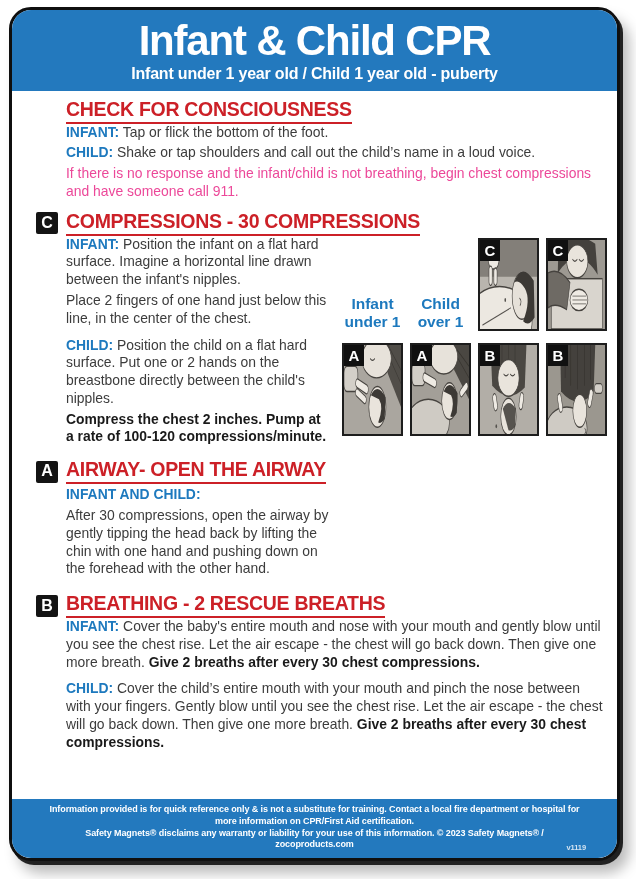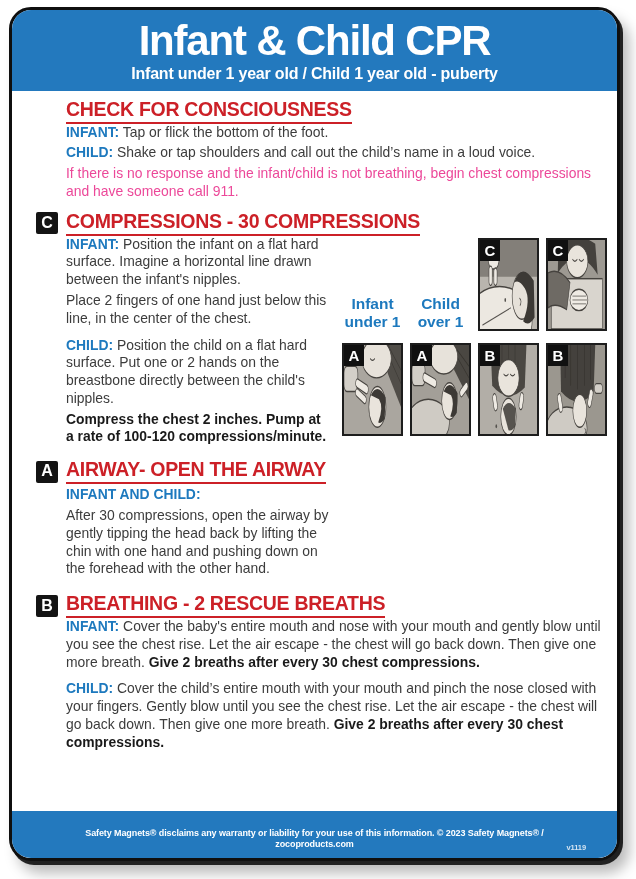--- a/index.html
+++ b/index.html
@@ -195,25 +195,25 @@
         </div>
       </div>
 
       <div class="hrow sect" style="margin-top:12px;">
         <span class="badge">B</span>
         <span class="h-red">BREATHING - 2 RESCUE BREATHS</span>
       </div>
       <div class="txt indent">
         <p><span class="lbl">INFANT:</span> <span>Cover the baby's entire mouth and nose with your mouth and gently blow until you see the chest rise. Let the air escape - the chest will go back down. Then give one more breath. </span><b class="bold">Give 2 breaths after every 30 chest compressions.</b></p>
         <div class="gap6"></div>
-        <p><span class="lbl">CHILD:</span> <span>Cover the child’s entire mouth with your mouth and pinch the nose closed with your fingers. Gently blow until you see the chest rise. Let the air escape - the chest will go back down. Then give one more breath. </span><b class="bold">Give 2 breaths after every 30 chest compressions.</b></p>
+        <p><span class="lbl">CHILD:</span> <span>Cover the child’s entire mouth with your mouth and pinch the nose between with your fingers. Gently blow until you see the chest rise. Let the air escape - the chest will go back down. Then give one more breath. </span><b class="bold">Give 2 breaths after every 30 chest compressions.</b></p>
       </div>
 
     </div>
 
     <div class="ftr">
-      <br>
+      <span>Information provided is for quick reference only &amp; is not a substitute for training. Contact a local fire department or hospital for more information on CPR/First Aid certification.</span><br>
       <span>Safety Magnets® disclaims any warranty or liability for your use of this information. </span><b>© 2023 Safety Magnets® / zocoproducts.com</b>
       <span class="version">v1119</span>
     </div>
 
   </div>
 </div>
 
 </body></html>

